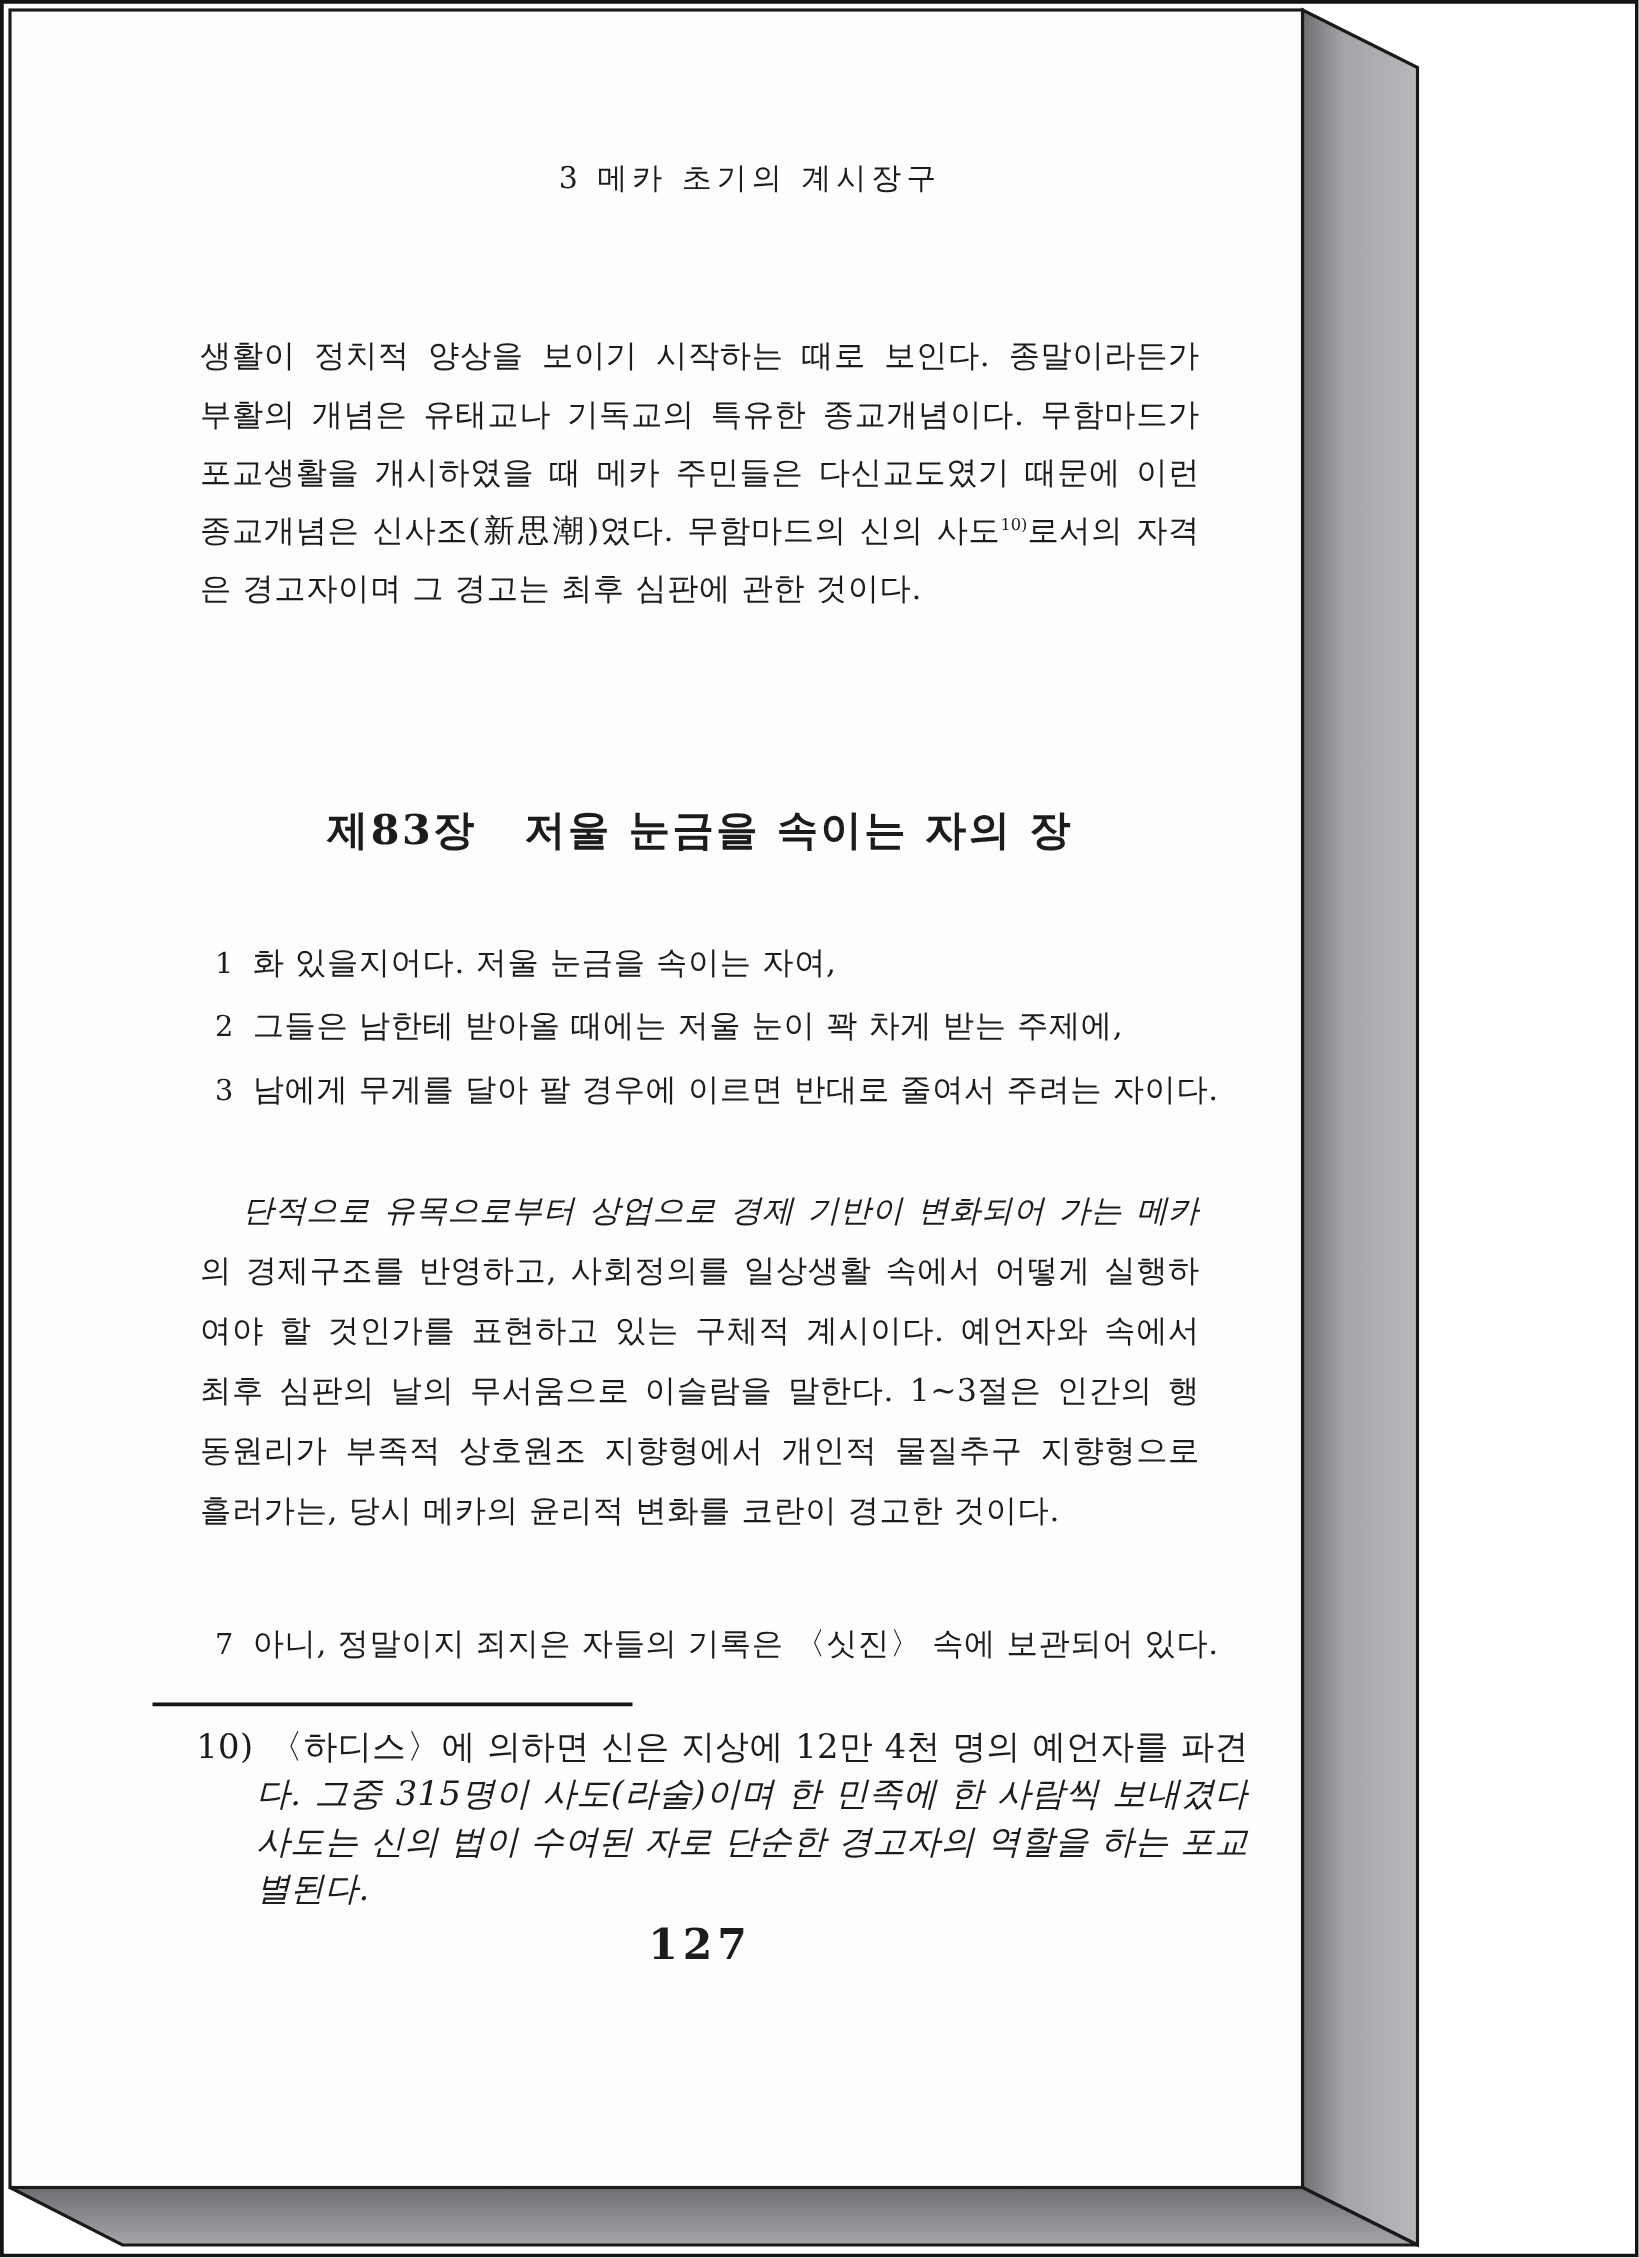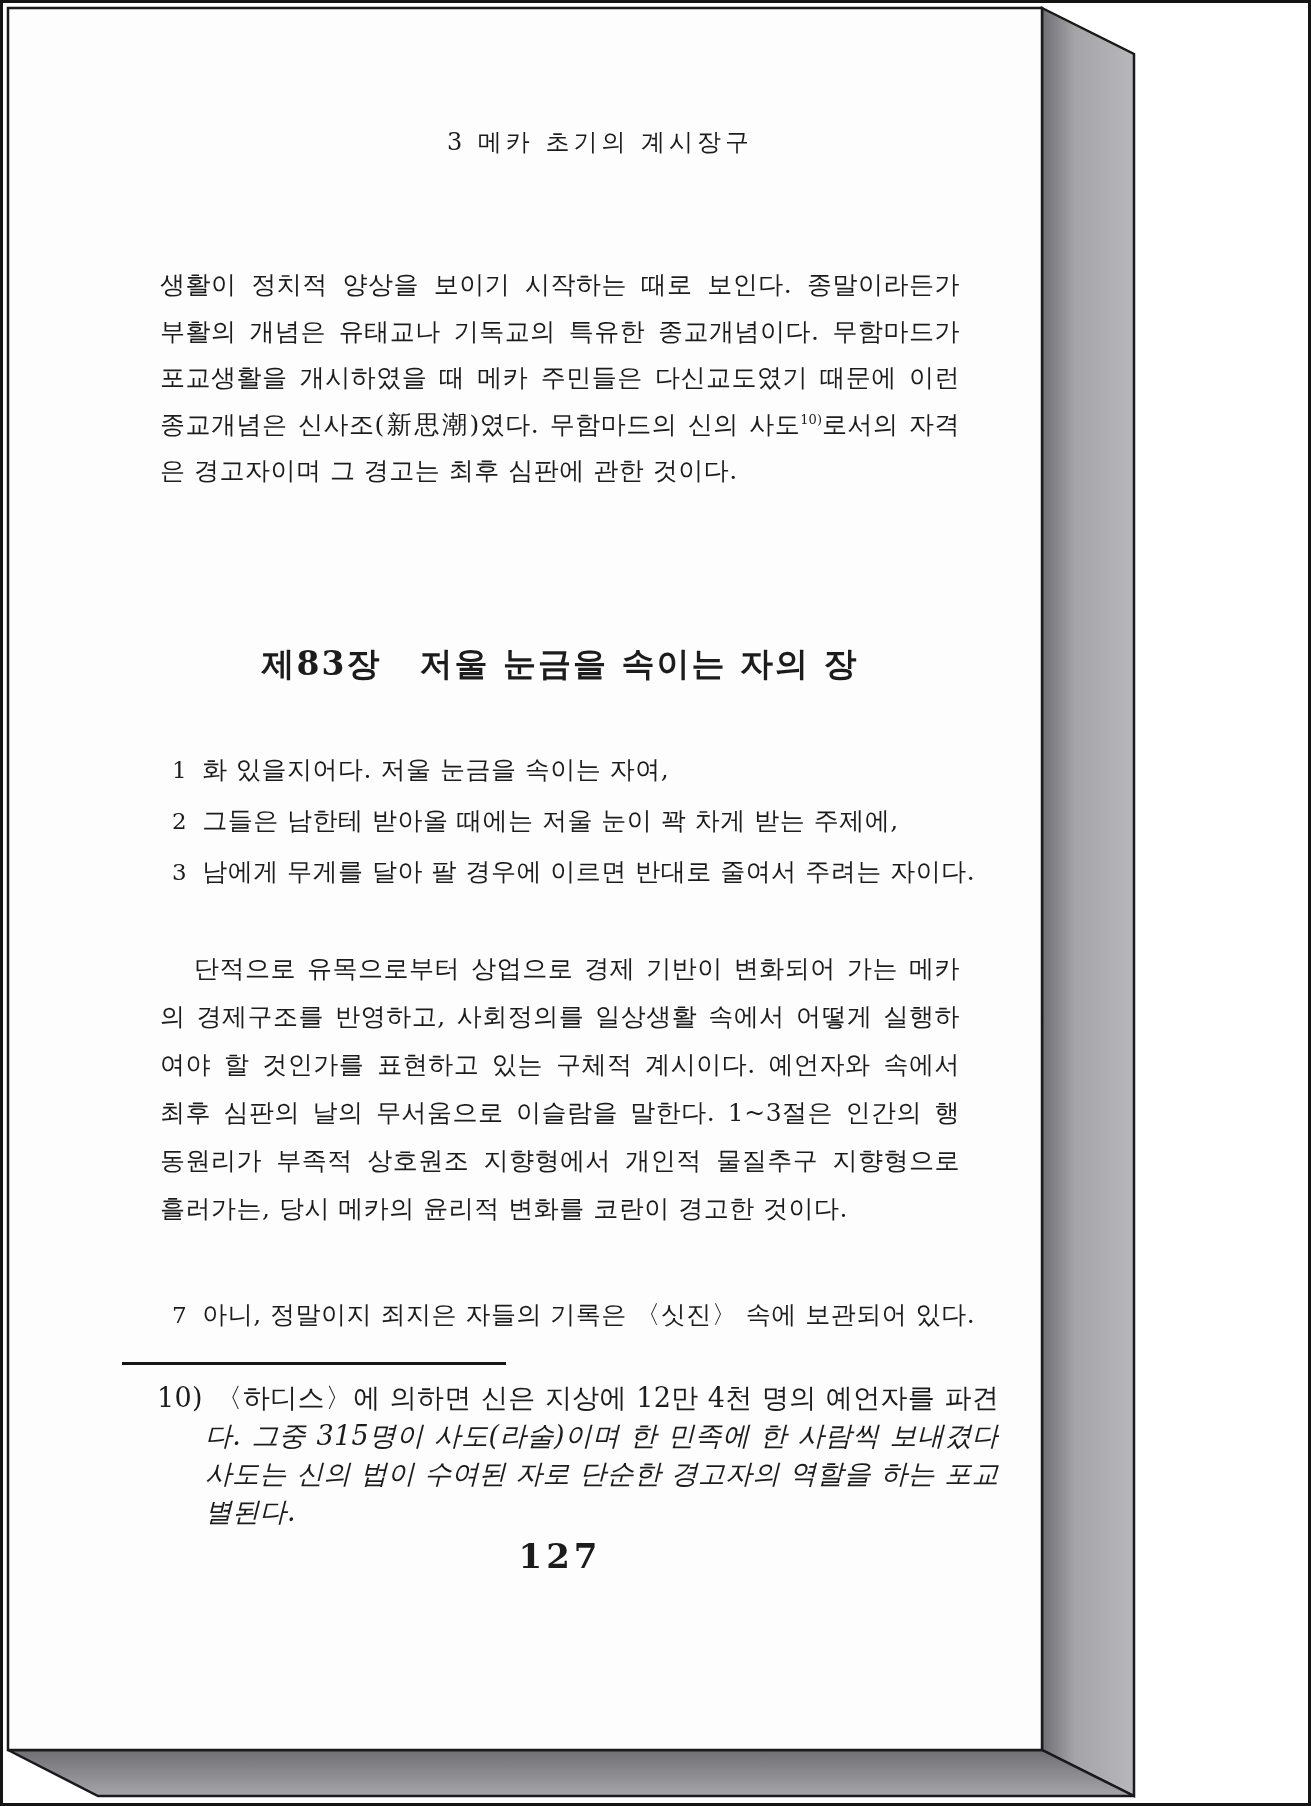--- a/index.html
+++ b/index.html
@@ -13,21 +13,21 @@
 
   .running-header{
     position:absolute;top:126px;left:180px;width:840px;
     text-align:center;font-size:24px;letter-spacing:4px;
   }
 
   .para{position:absolute;left:160px;width:800px;font-size:25px;letter-spacing:.5px;}
   .line{line-height:46.5px;height:46.5px;text-align:justify;text-align-last:justify;overflow:hidden;}
   .line.short{text-align:left;text-align-last:left;}
   .para2 .line{line-height:48px;height:48px;}
-  .indent{text-indent:34px;}
+  .indent{text-indent:34px;font-style:italic;}
 
   sup.fn-ref{font-size:13px;letter-spacing:0;vertical-align:super;line-height:0;}
 
   .chapter{
     position:absolute;top:642px;left:160px;width:800px;
     text-align:center;font-size:33px;font-weight:600;letter-spacing:2px;
   }
   .chapter .chnum{margin-right:38px;}
 
   .verses{position:absolute;top:744px;left:172px;width:810px;font-size:25px;letter-spacing:.5px;}

